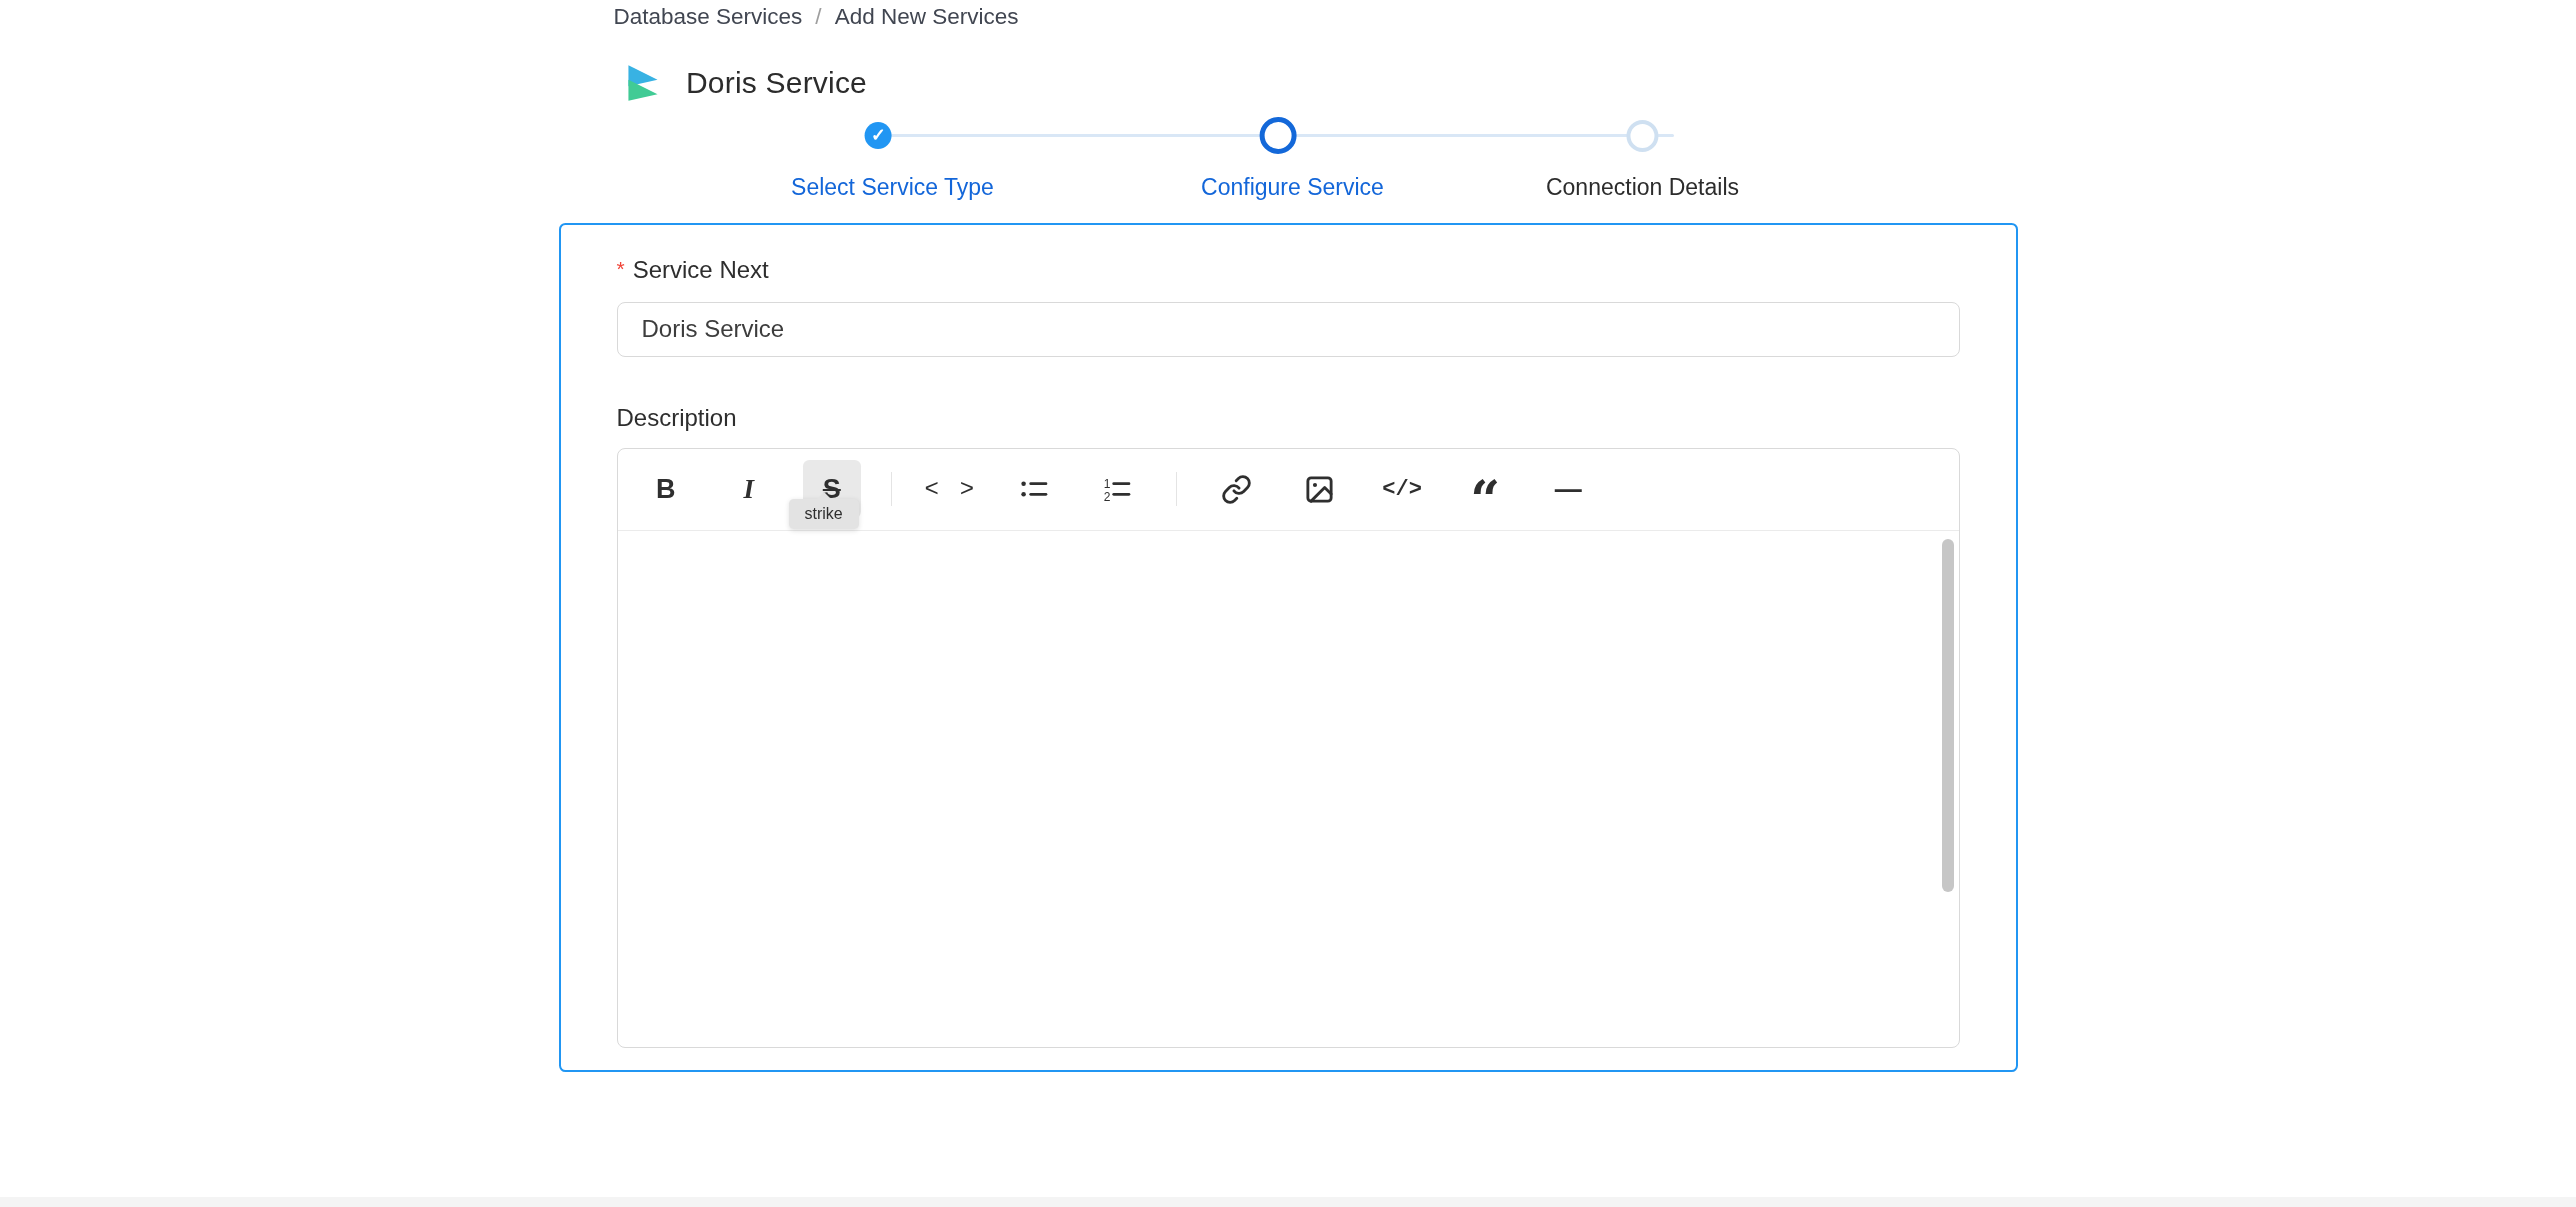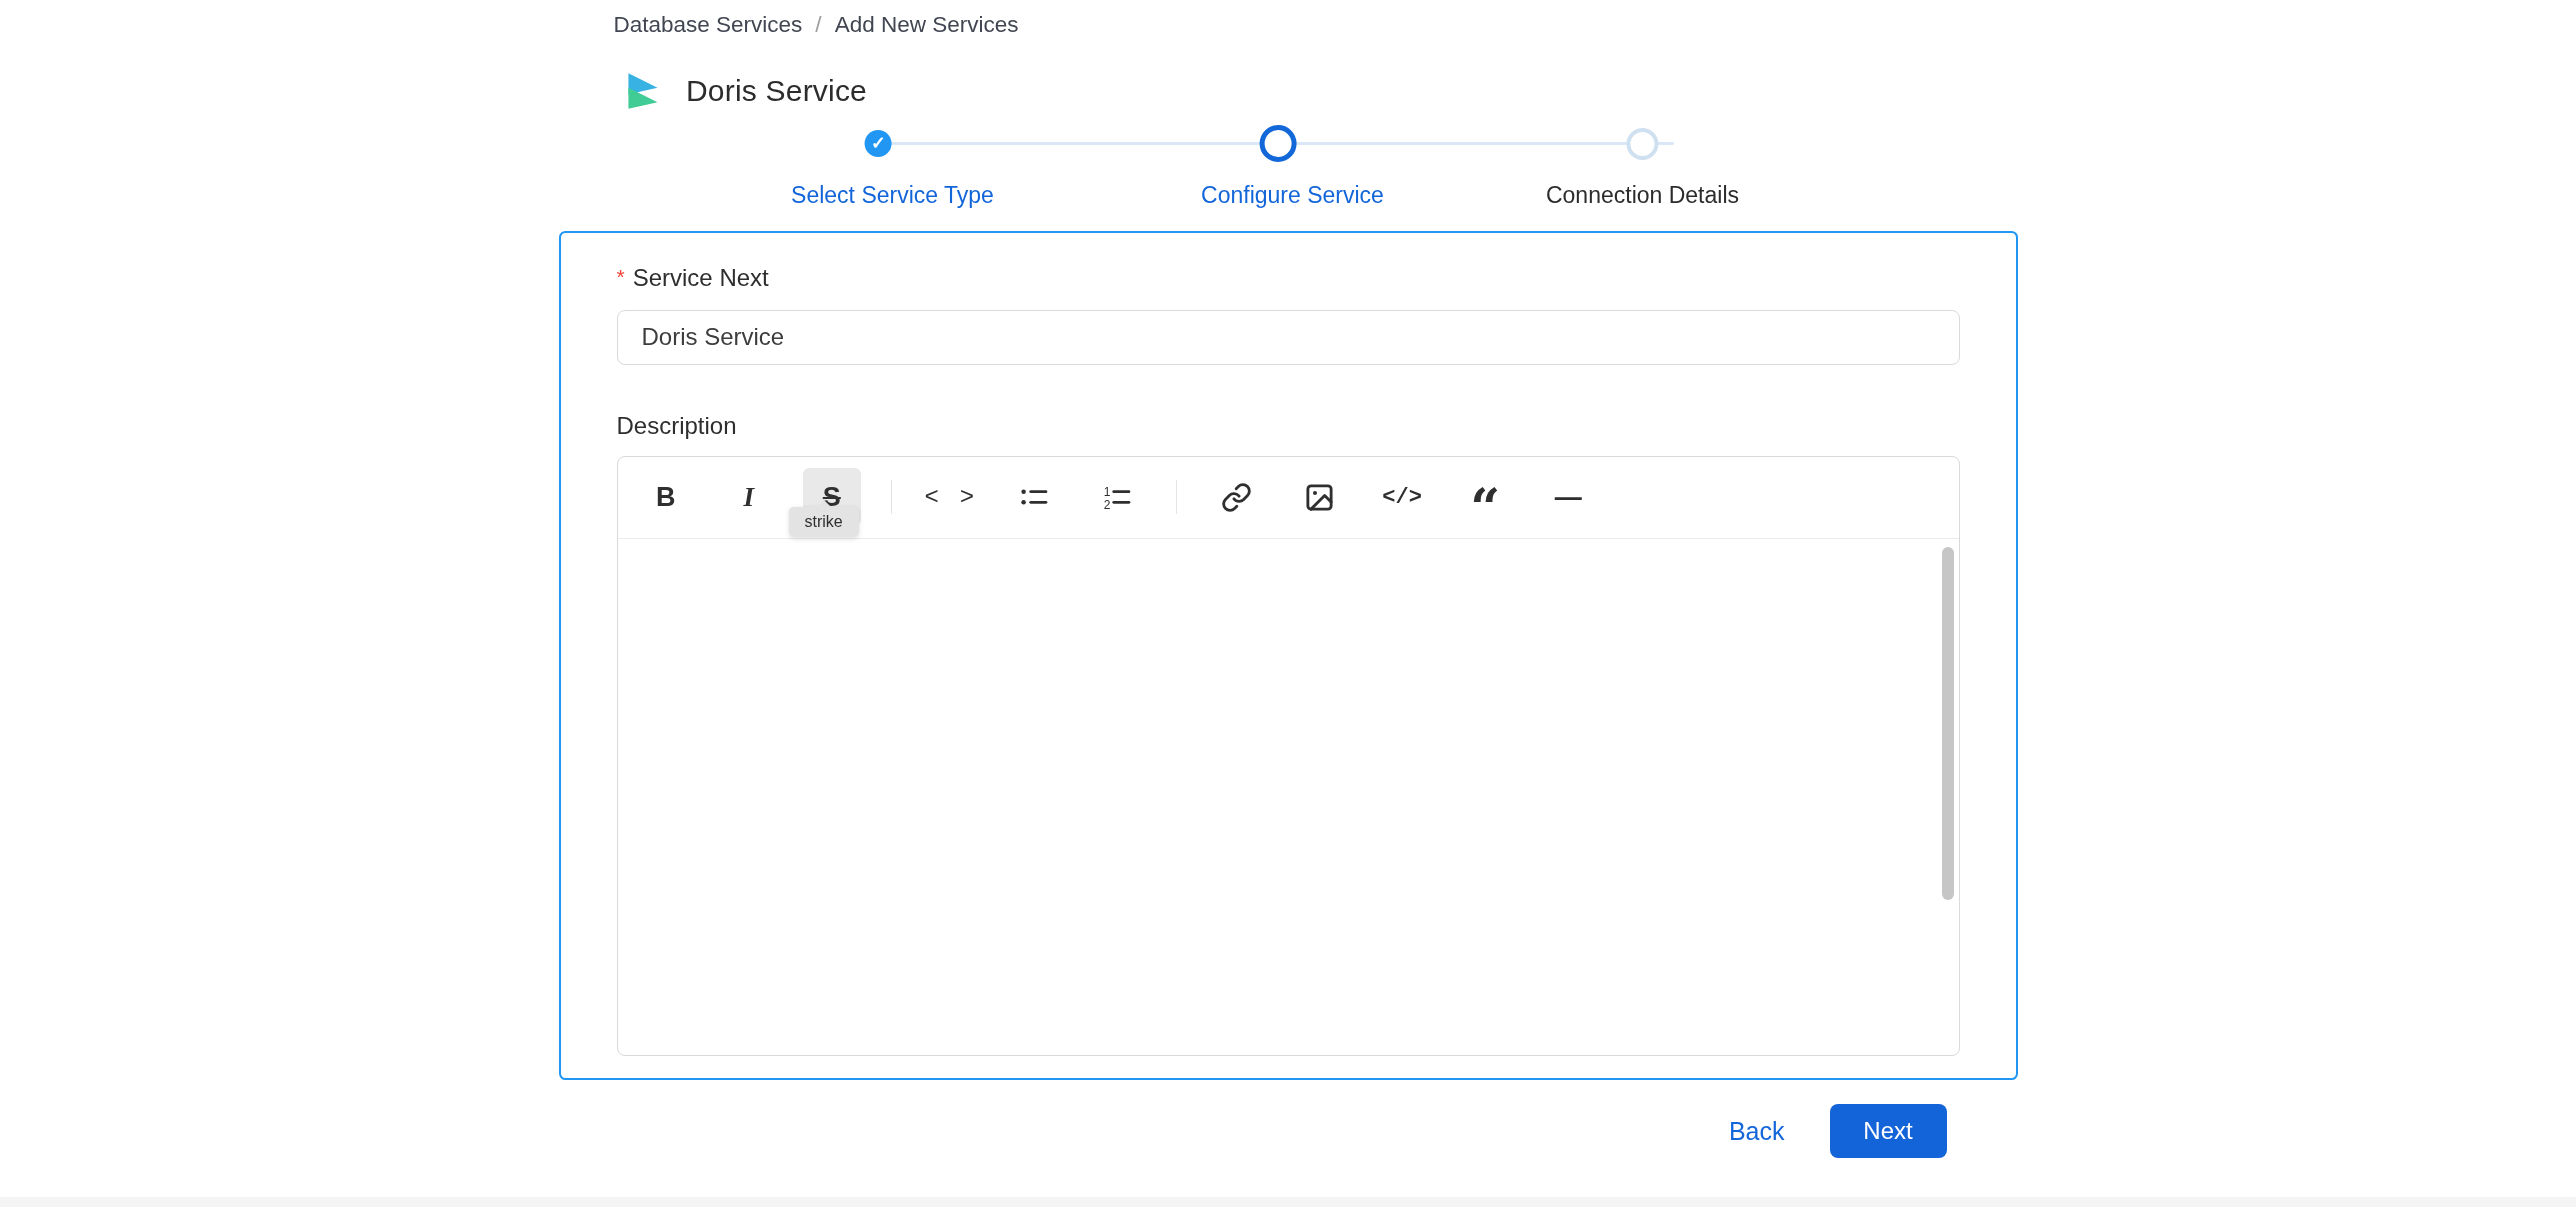--- a/index.html
+++ b/index.html
@@ -17,21 +17,21 @@
   *{box-sizing:border-box;}
   html,body{margin:0;padding:0;}
   body{
     width:2576px;height:1208px;background:#ffffff;overflow:hidden;
     font-family:"Liberation Sans", sans-serif;color:var(--text);
     position:relative;
   }
   .content{width:1459px;margin:0 auto;position:relative;}
 
   
-  .breadcrumb{padding-top:12px;margin-left:55px;display:flex;align-items:center;gap:13px;font-size:22.5px;color:#414651;}
+  .breadcrumb{padding-top:4px;margin-left:55px;display:flex;align-items:center;gap:13px;font-size:22.5px;color:#414651;}
   .breadcrumb .crumb{cursor:pointer;}
   .breadcrumb .sep{color:#9e9e9e;}
 
   
   .header{margin-top:31px;margin-left:63px;display:flex;align-items:center;gap:22.5px;height:43px;}
   .logo{width:42px;height:42px;flex:0 0 auto;}
   .page-title{font-size:30px;font-weight:500;color:#2c2c2c;letter-spacing:0.2px;}
 
   
   .stepper{position:relative;margin-top:13px;height:89px;}
@@ -211,21 +211,17 @@
         </button>
       </div>
 
       <div class="tooltip">strike</div>
 
       <div class="editor-content" contenteditable="true" style=""></div>
       <div class="scroll-thumb"></div>
     </div>
   </div>
 
-  <div class="actions">
-    <span class="back-link">Back</span>
-    <button class="next-btn">Next</button>
-  </div>
 
 </div>
 
 <div class="footer-strip"></div>
 
 
 </body></html>

